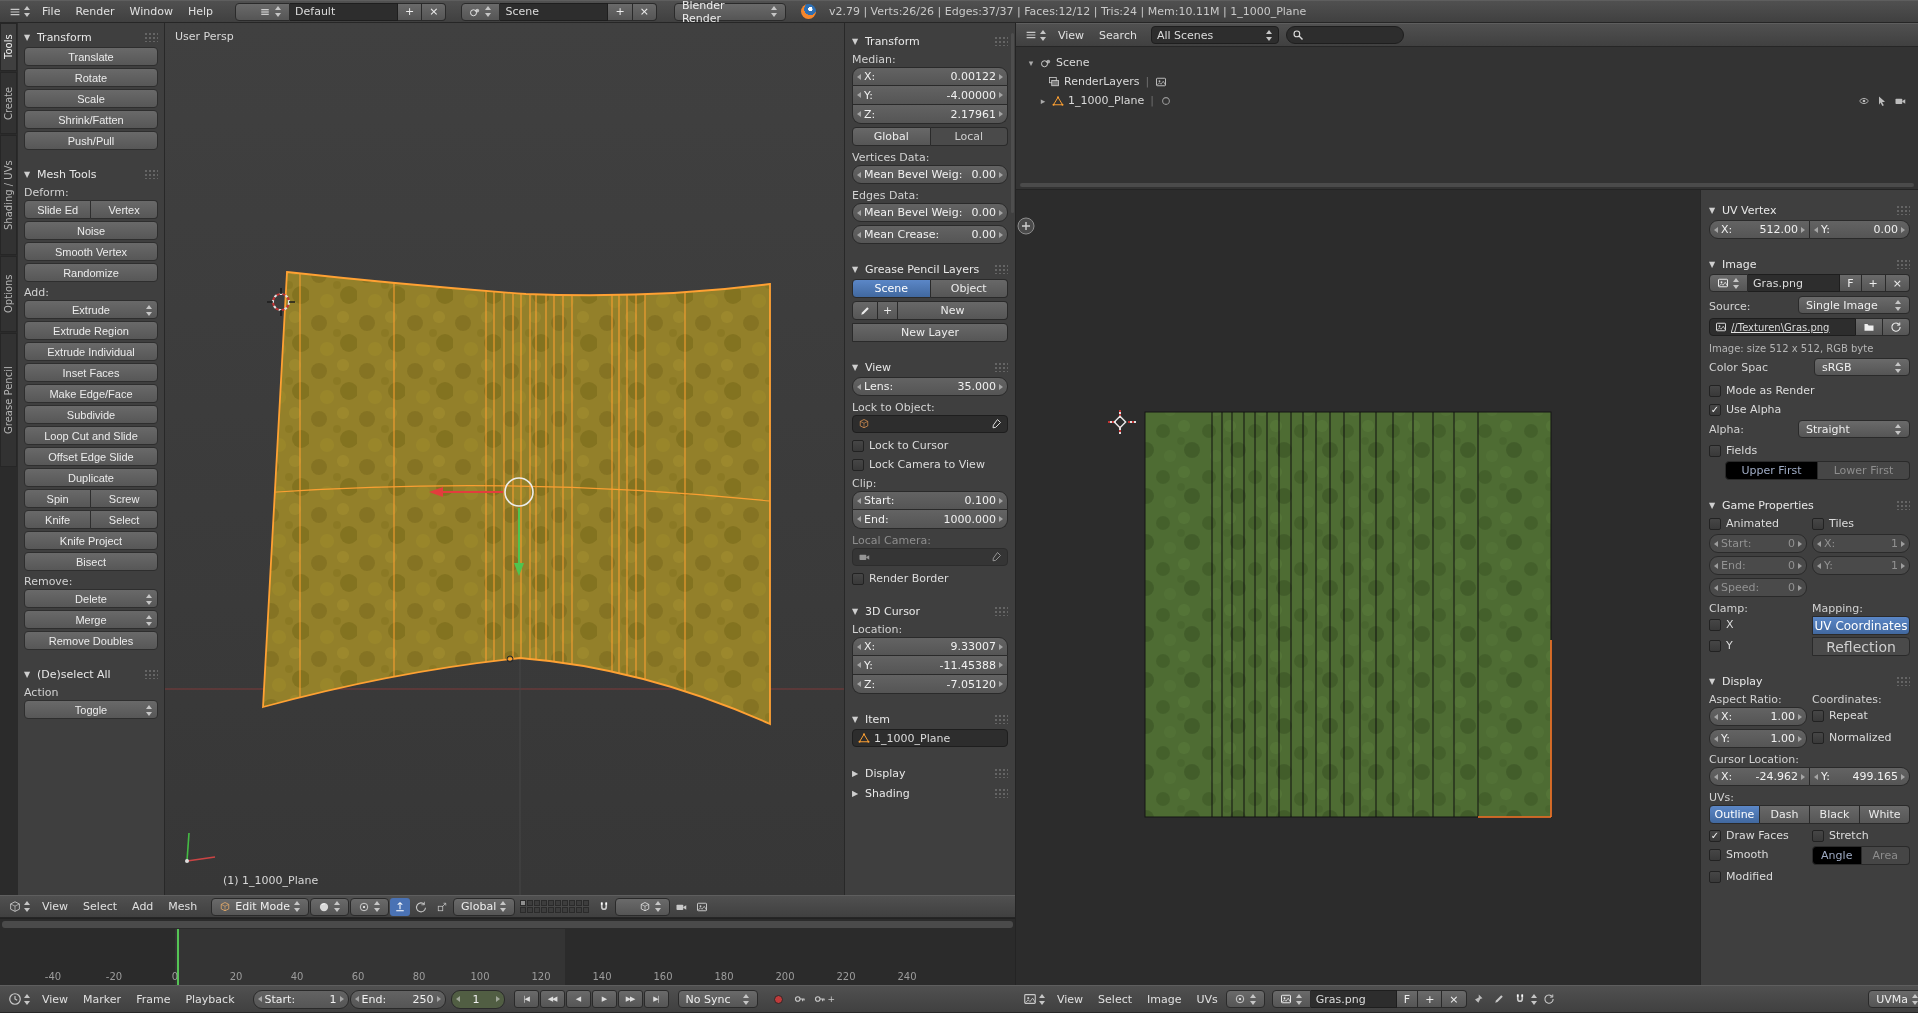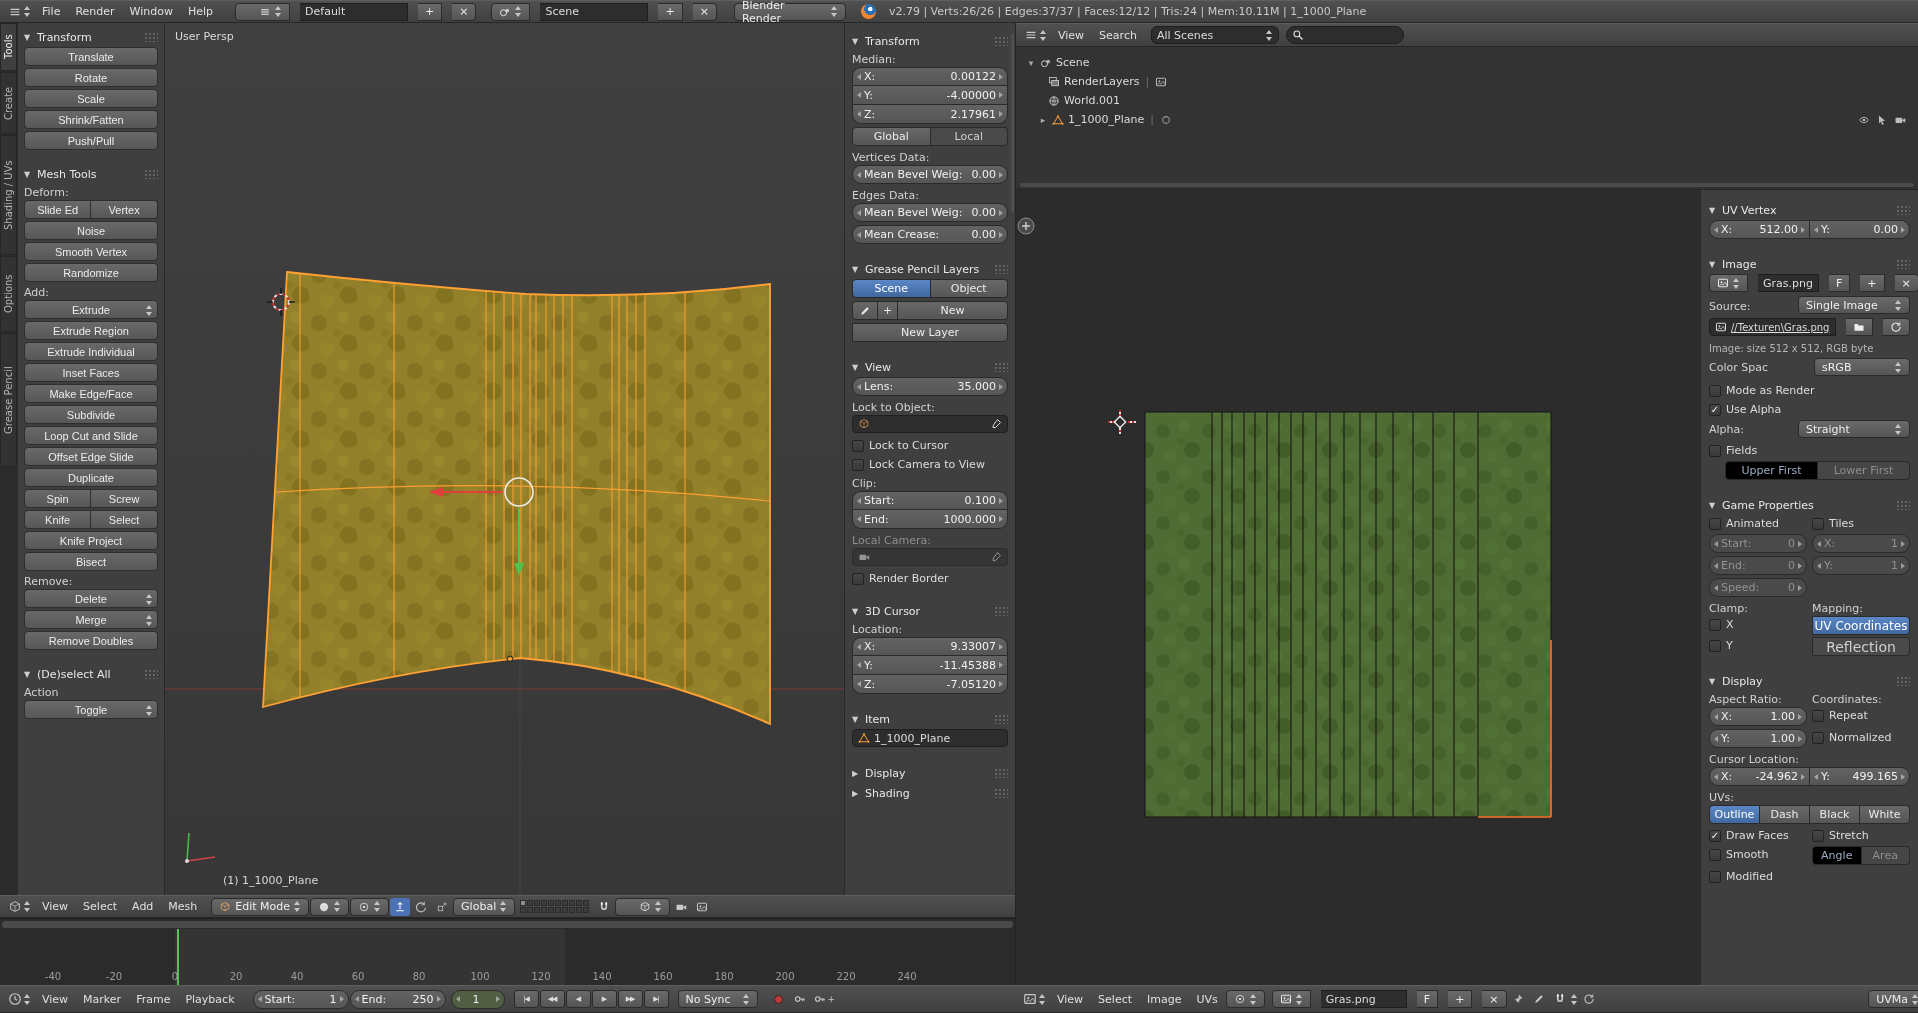--- a/index.html
+++ b/index.html
@@ -14,21 +14,21 @@
 .ic12{width:12px;height:12px;display:block;}
 .ud{width:7px;height:11px;position:relative;flex:0 0 auto;}
 .ud::before,.ud::after{content:"";position:absolute;left:0;border-left:3.5px solid transparent;border-right:3.5px solid transparent;}
 .ud::before{top:0;border-bottom:4px solid #c6c6c6;}
 .ud::after{bottom:0;border-top:4px solid #c6c6c6;}
 .la,.ra{width:0;height:0;border-top:3.5px solid transparent;border-bottom:3.5px solid transparent;flex:0 0 auto;opacity:.5;}
 .la{border-right:4px solid #f0f0f0;}
 .ra{border-left:4px solid #f0f0f0;}
 .wbtn{height:18px;background:linear-gradient(#6a6a6a,#555);border:1px solid #2a2a2a;border-radius:4px;display:inline-flex;align-items:center;gap:4px;padding:0 7px;color:#eee;flex:0 0 auto;}
 .dfield{height:18px;background:#2d2d2d;border:1px solid #1e1e1e;border-radius:4px;display:inline-flex;align-items:center;gap:4px;padding:0 5px;color:#dcdcdc;}
-.dbgrp{display:inline-flex;align-items:flex-start;flex:0 0 auto;gap:10px;}
+.dbgrp{display:inline-flex;align-items:flex-start;flex:0 0 auto;}
 .dbgrp>*{border-radius:0!important;border-left-width:0!important;}
 .dbgrp>*:first-child{border-radius:4px 0 0 4px!important;border-left-width:1px!important;}
 .dbgrp>*:last-child{border-radius:0 4px 4px 0!important;}
 .stats{color:#c9c9c9;margin-left:12px;white-space:nowrap;}
 .vtab{writing-mode:vertical-rl;transform:rotate(180deg);display:flex;align-items:center;justify-content:center;width:17px;color:#b5b5b5;background:#323232;border:1px solid #262626;font-size:10px;margin-bottom:1px;}
 .vtab.on{background:#3f3f3f;color:#efefef;}
 .ph{display:flex;align-items:center;height:20px;color:#e8e8e8;}
 .ph .tri{width:13px;font-size:8px;color:#cfcfcf;flex:0 0 auto;}
 .ph .dots{margin-left:auto;width:14px;height:10px;background-image:radial-gradient(#6e6e6e 1px,transparent 1.2px);background-size:4px 4px;opacity:.8;}
 .lbl{color:#d2d2d2;height:16px;display:flex;align-items:center;}
@@ -738,21 +738,21 @@
 <div class="region" style="left:1015px;top:23px;width:903px;height:167px;background:#333333;border-left:1px solid #242424;border-bottom:1px solid #242424;">
   <div class="ehdr" style="position:absolute;left:0;top:0;right:0;height:24px;">
     <span class="ibtn">
         <svg class="ic">
           <use href="#i-lines"></use>
         </svg>
         <span class="ud"></span>
       </span>
     <span class="menu">View</span>
     <span class="menu">Search</span>
-    <span class="dfield" style="width:128px;justify-content:space-between;margin-left:6px;border-radius:6px;">
+    <span class="dfield" style="width:128px;justify-content:space-between;margin-left:6px;">
         <span>All Scenes</span>
         <span class="ud"></span>
       </span>
     <span class="dfield" style="width:118px;border-radius:9px;margin-left:6px;">
         <svg class="ic12">
           <use href="#i-magnifier"></use>
         </svg>
         <input class="search" style="">
       </span>
   </div>
@@ -766,26 +766,20 @@
     </div>
     <div class="trow" style="padding-left:22px;">
       <svg class="ic12">
           <use href="#i-layers"></use>
         </svg>
       <span>RenderLayers</span>
       <span class="tsep">|</span>
       <svg class="ic12" style="color:#bdbdbd;">
           <use href="#i-image"></use>
         </svg>
-    </div>
-    <div class="trow" style="padding-left:22px;">
-      <svg class="ic12">
-          <use href="#i-globe"></use>
-        </svg>
-      <span>World.001</span>
     </div>
     <div class="trow" style="padding-left:12px;">
       <span class="tri">▸</span>
       <svg class="ic12" style="color:#ffa133;">
           <use href="#i-mesh"></use>
         </svg>
       <span>1_1000_Plane</span>
       <span class="tsep">|</span>
       <svg class="ic12" style="color:#9a9a9a;">
           <use href="#i-ring"></use>

